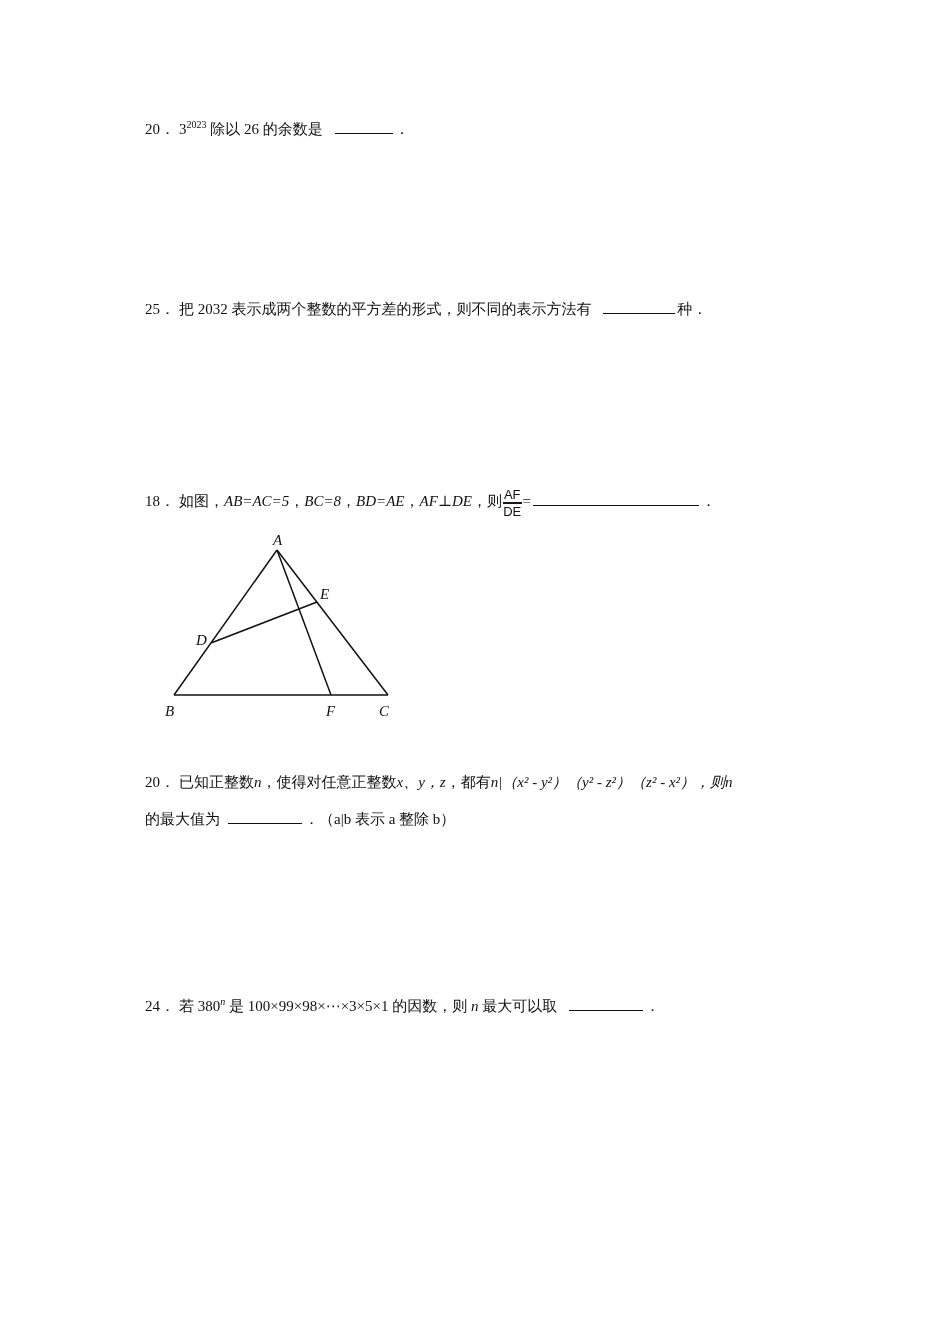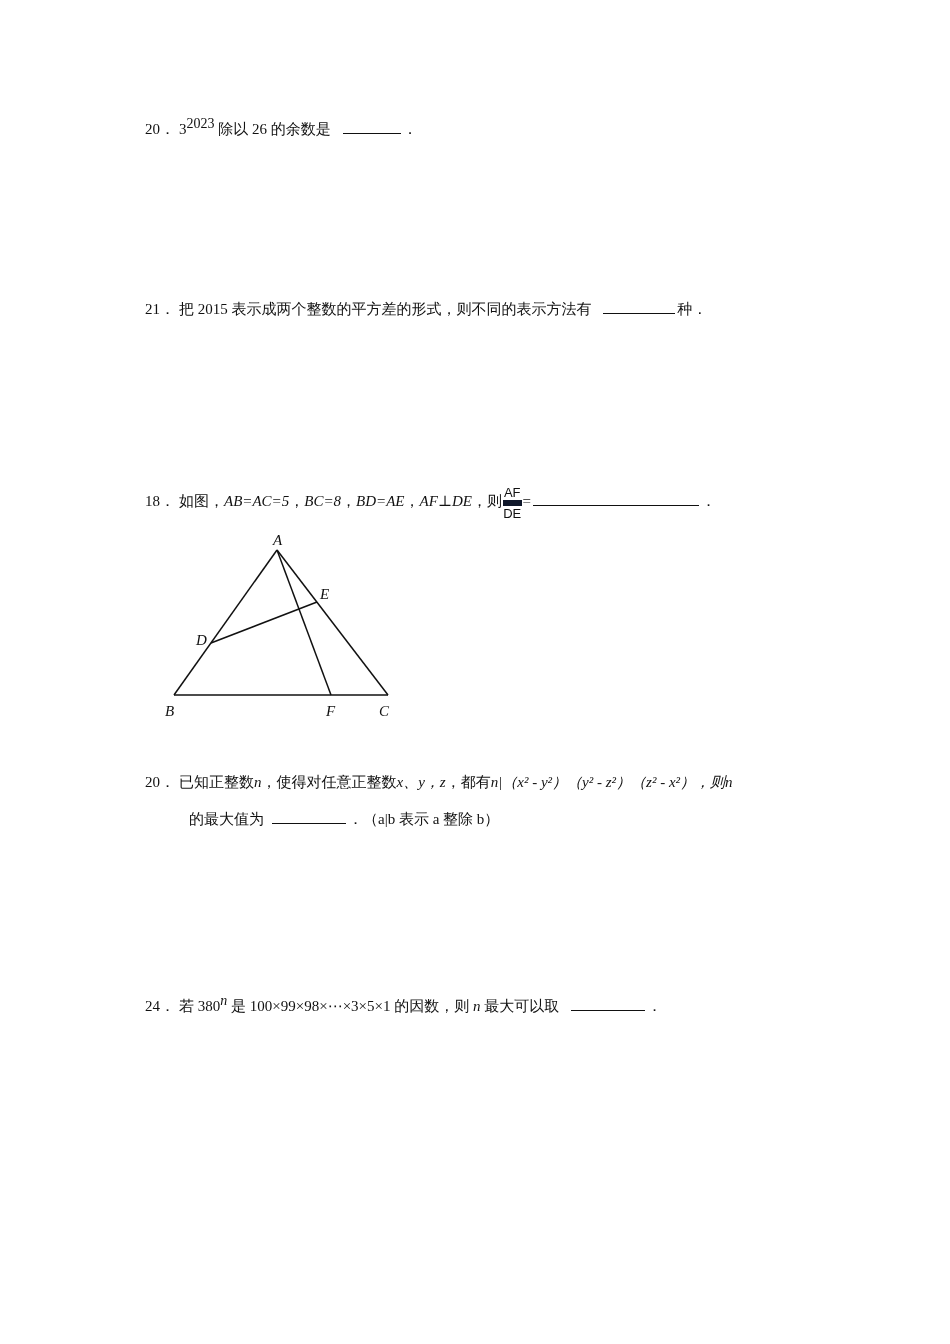--- a/index.html
+++ b/index.html
@@ -2,37 +2,37 @@
 <html><head>
 <meta charset="utf-8">
 <style>
   html, body { margin:0; padding:0; background:#ffffff; }
   body { width:950px; height:1344px; position:relative; overflow:hidden;
          font-family:"Liberation Serif","DejaVu Serif",serif; color:#111; font-size:15px; }
   .q { position:absolute; left:145px; white-space:nowrap; line-height:22px; }
   .num { margin-right:4px; }
   .blank { display:inline-block; border-bottom:1px solid #111; height:14px; vertical-align:baseline; margin:0 2px 0 8px; }
   i, .it { font-style:italic; }
-  sup { font-size:14px; vertical-align:6px; line-height:0; }
+  sup { font-size:10px; vertical-align:6px; line-height:0; }
   .frac { display:inline-flex; flex-direction:column; align-items:center; vertical-align:middle; font-family:"Liberation Sans",sans-serif; font-size:13px; line-height:15px; margin:0 1px; }
-  .frac .top { border-bottom:6px solid #0f172a; padding:0 1px; }
+  .frac .top { border-bottom:2px solid #0f172a; padding:0 1px; }
   .figure { position:absolute; left:160px; top:528px; width:250px; height:200px; }
   .lbl { font-family:"Liberation Serif",serif; font-style:italic; font-size:15px; fill:#111; }
 </style>
 </head>
 <body>
 
 <div class="q" style="top:118px;">
   <span class="num">20．</span><span>3</span><sup>2023</sup>
   <span>除以 26 的余数是</span>
   <span class="blank" style="width:58px;"></span><span>．</span>
 </div>
 
 <div class="q" style="top:298px;">
-  <span class="num">21．</span><span>把 2015 表示成两个整数的平方差的形式，则不同的表示方法有</span>
+  <span class="num">25．</span><span>把 2032 表示成两个整数的平方差的形式，则不同的表示方法有</span>
   <span class="blank" style="width:72px;"></span><span>种．</span>
 </div>
 
 <div class="q" style="top:480px;line-height:42px;">
   <span class="num">18．</span><span>如图，</span><span class="it">AB=AC=5</span><span>，</span><span class="it">BC=8</span><span>，</span><span class="it">BD=AE</span><span>，</span><span class="it">AF⊥DE</span><span>，</span><span>则</span><span class="frac">
       <span class="top">AF</span>
       <span>DE</span>
     </span><span>=</span><span class="blank" style="width:166px;margin-left:2px;"></span><span>．</span>
 </div>
 
@@ -50,21 +50,21 @@
     <text class="lbl" x="219" y="188">C</text>
     <text class="lbl" x="36" y="117">D</text>
     <text class="lbl" x="160" y="71">E</text>
     <text class="lbl" x="166" y="188">F</text>
   </svg>
 </div>
 
 <div class="q" style="top:771px;">
   <span class="num">20．</span><span>已知正整数</span><span class="it">n</span><span>，使得对任意正整数</span><span class="it">x、y，z</span><span>，都有</span><span class="it">n|（x² - y²）（y² - z²）（z² - x²），则</span><span class="it">n</span>
 </div>
-<div class="q" style="top:808px;margin-left:44px;">
+<div class="q" style="top:808px;">
   <span>的最大值为</span><span class="blank" style="width:74px;"></span><span>．（a|b 表示 a 整除 b）</span>
 </div>
 
 <div class="q" style="top:995px;">
   <span class="num">24．</span><span>若 380</span><sup class="it">n</sup>
   <span>是 100×99×98×⋯×3×5×1 的因数，则</span>
   <span class="it">n</span>
   <span>最大可以取</span>
   <span class="blank" style="width:74px;"></span><span>．</span>
 </div>

